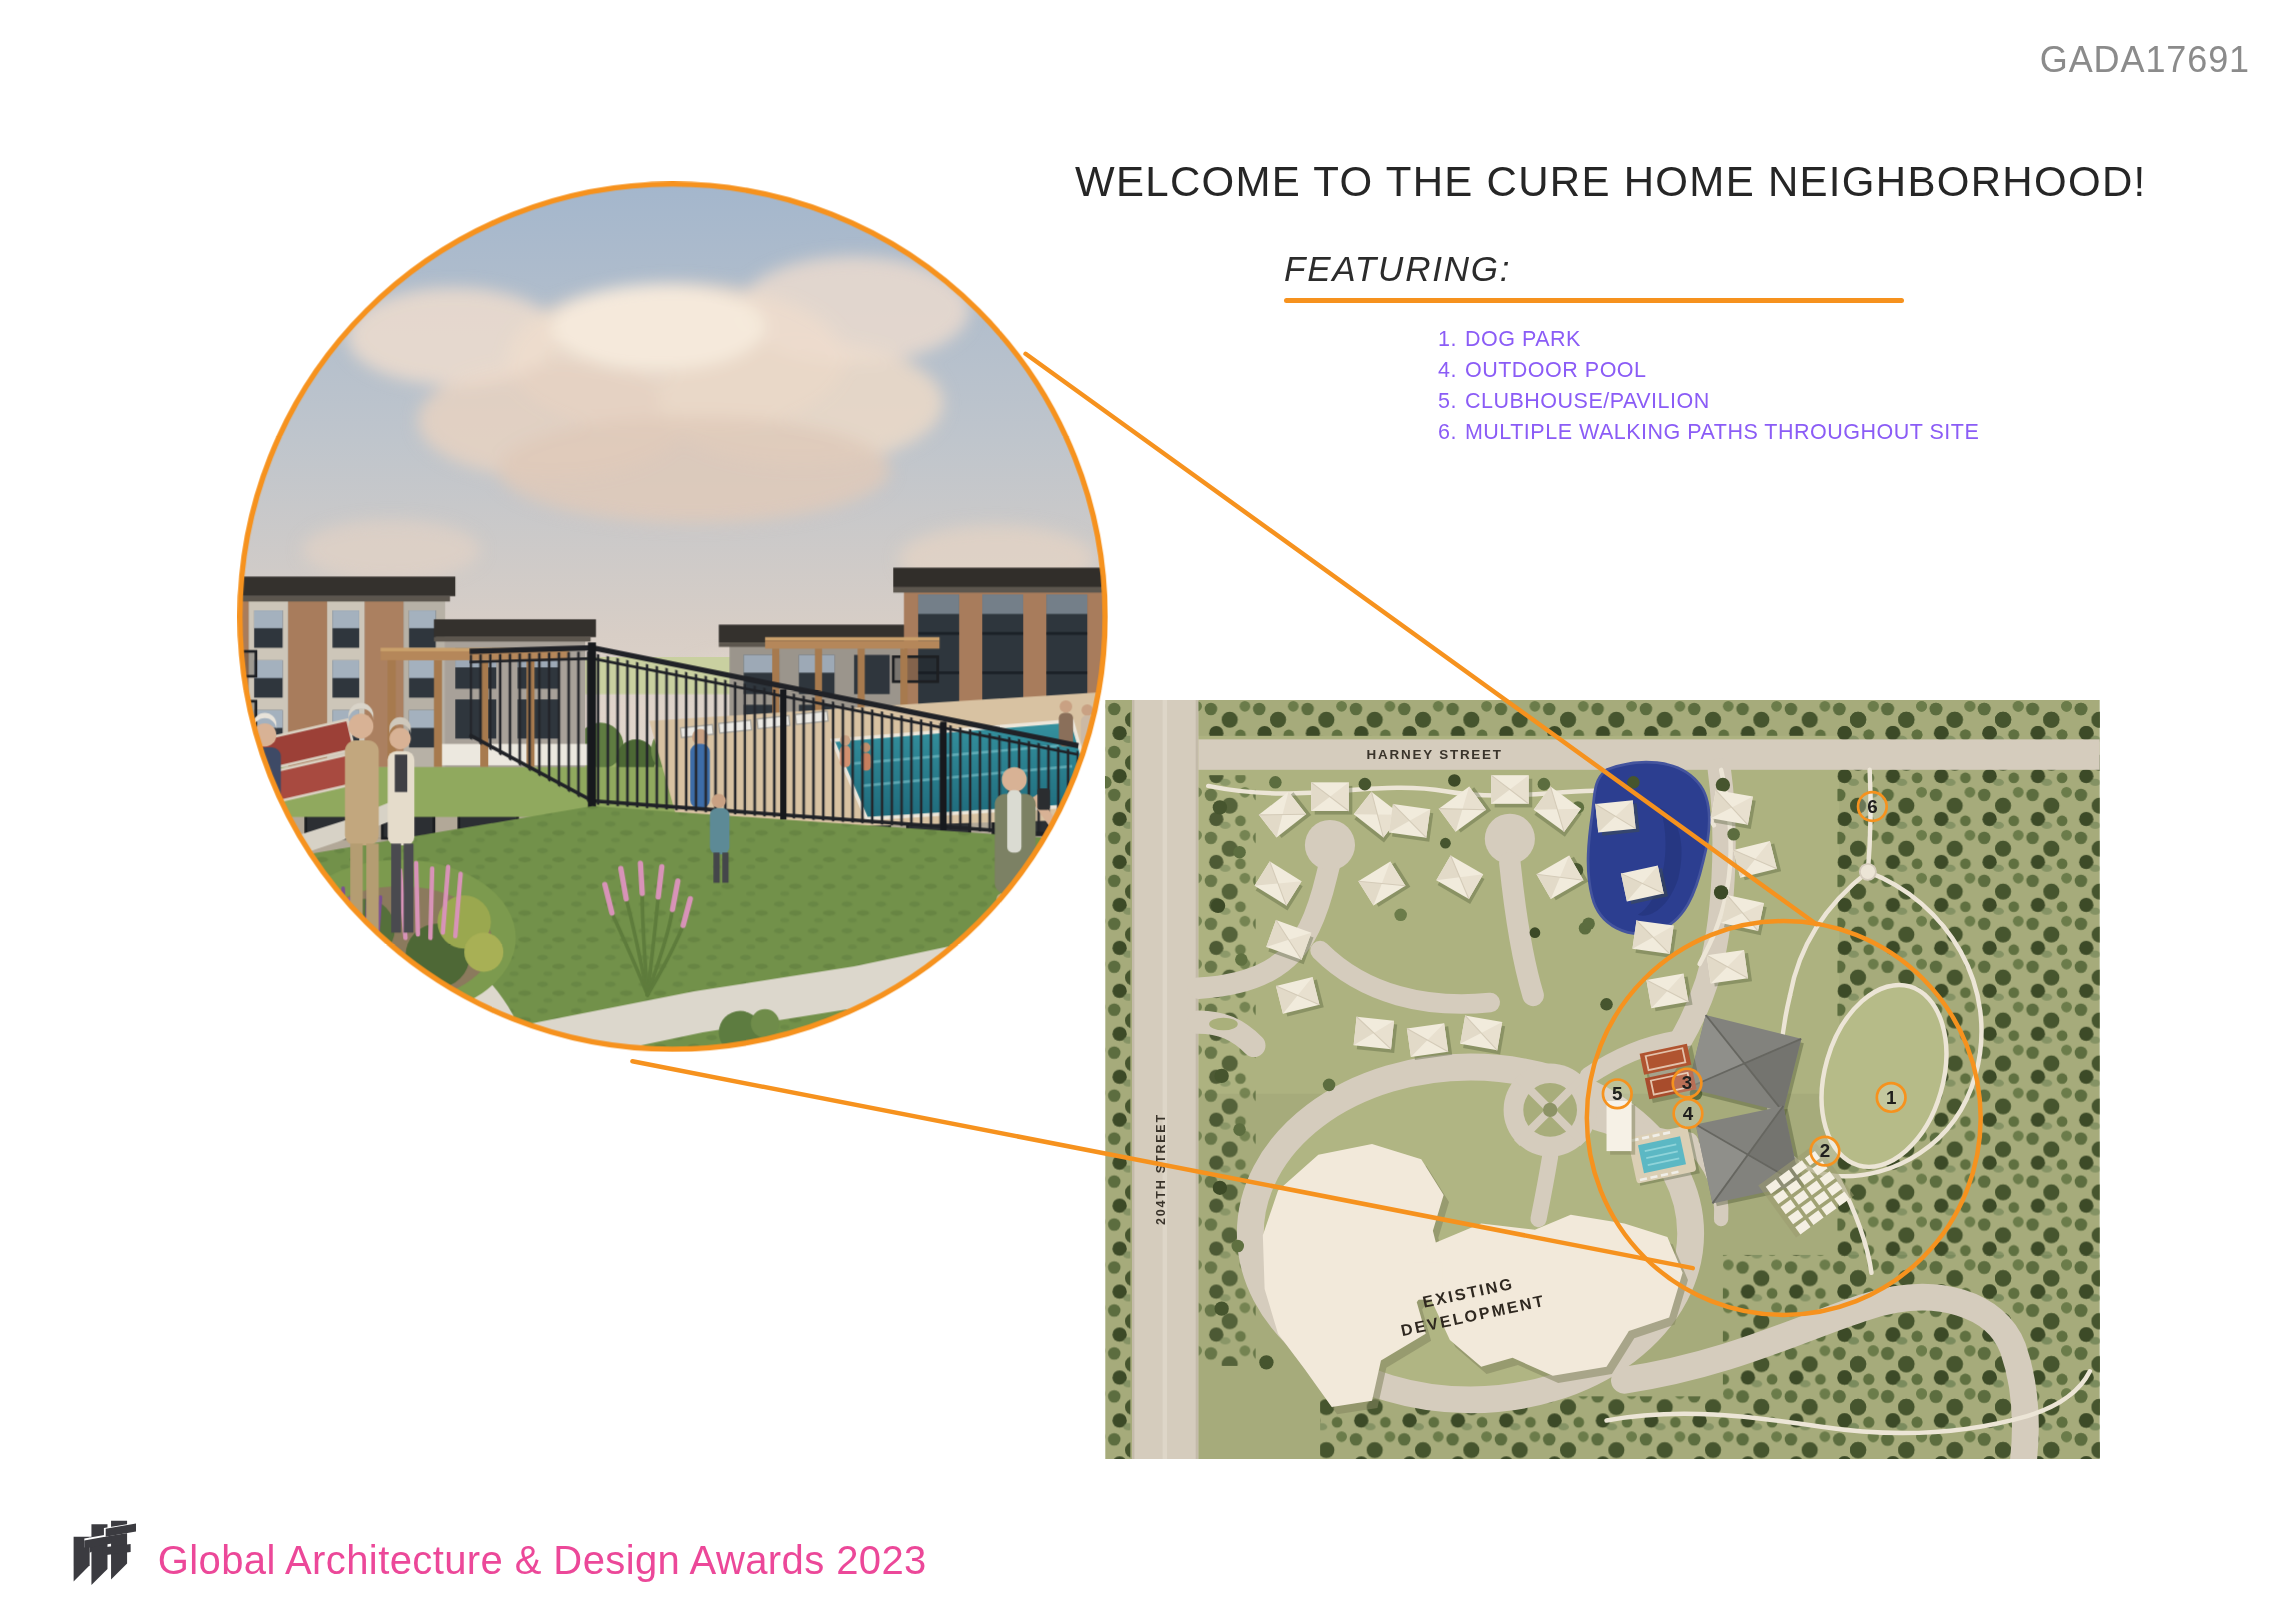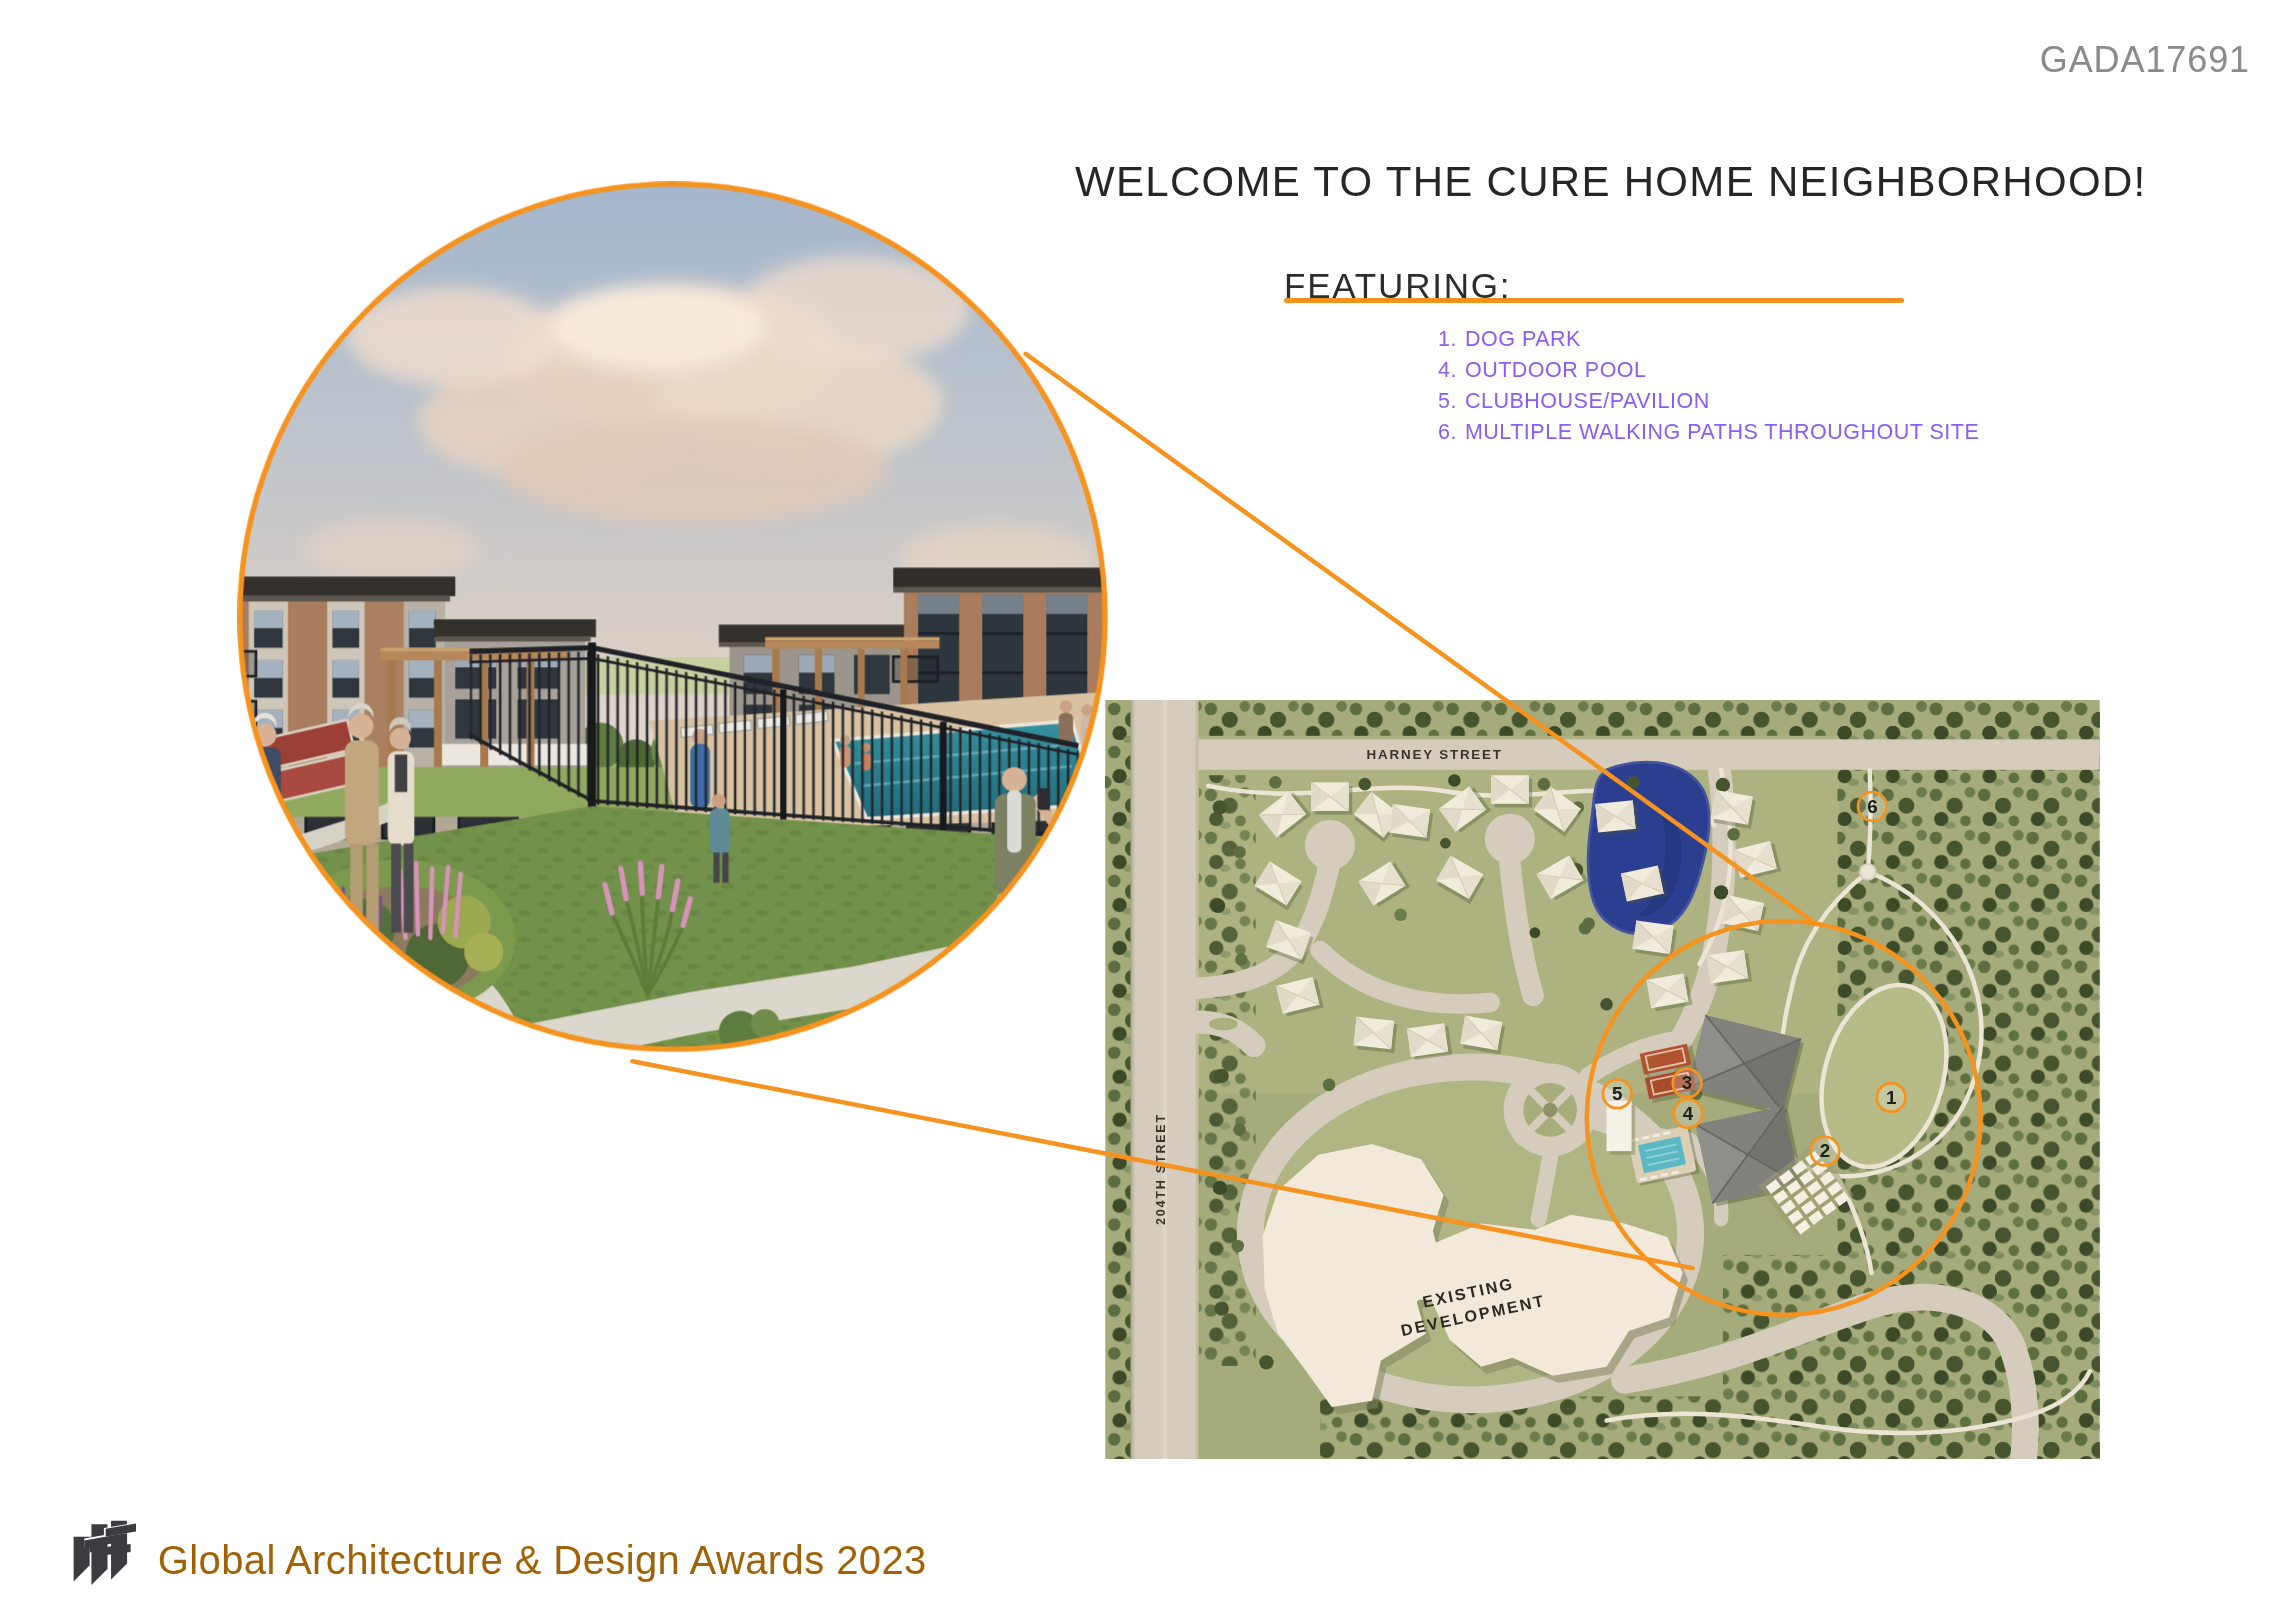--- a/index.html
+++ b/index.html
@@ -1,29 +1,29 @@
 <!DOCTYPE html>
 <html style="--accent: #F6921E;font-size:14.3px"><head>
 <meta charset="utf-8">
 <style>
   html,body{margin:0;padding:0;background:#fff;}
   .board{position:relative;width:2293px;height:1621px;background:#ffffff;overflow:hidden;
          font-family:"Liberation Sans",sans-serif;}
   .code{position:absolute;top:39px;right:43px;font-size:36px;letter-spacing:0.9px;color:#8b8b8b;}
   .title{position:absolute;left:1075px;top:158px;font-size:42px;font-weight:300;letter-spacing:1.3px;
          color:#262626;white-space:nowrap;}
-  .featuring{position:absolute;left:1284px;top:266px;font-size:35px;font-weight:300;
+  .featuring{position:absolute;left:1284px;top:249px;font-size:35px;font-style:italic;font-weight:300;
          letter-spacing:1.8px;color:#2c2c2c;}
   .rule{position:absolute;left:1284px;top:298px;width:620px;height:4.5px;background:var(--accent,#F6921E);border-radius:2.7px;}
   .features{position:absolute;left:1438px;top:324px;margin:0;padding:0;list-style:none;
          font-size:21.5px;line-height:31px;letter-spacing:0.5px;color:#8b5cf6;font-weight:400;}
   .features .num{margin-right:8px;}
   .svg-abs{position:absolute;}
   .footer{position:absolute;left:52px;top:1519px;display:flex;align-items:center;gap:19.7px;}
-  .footer-text{font-size:40px;color:#a16207;letter-spacing:0.4px;}
+  .footer-text{font-size:40px;color:#ec4899;letter-spacing:0.4px;}
   .accent-stroke{stroke:var(--accent,#F6921E);}
   text{font-family:"Liberation Sans",sans-serif;}
 </style>
 </head>
 <body>
 
 <div class="board">
 
   <div class="code">GADA17691</div>
 

